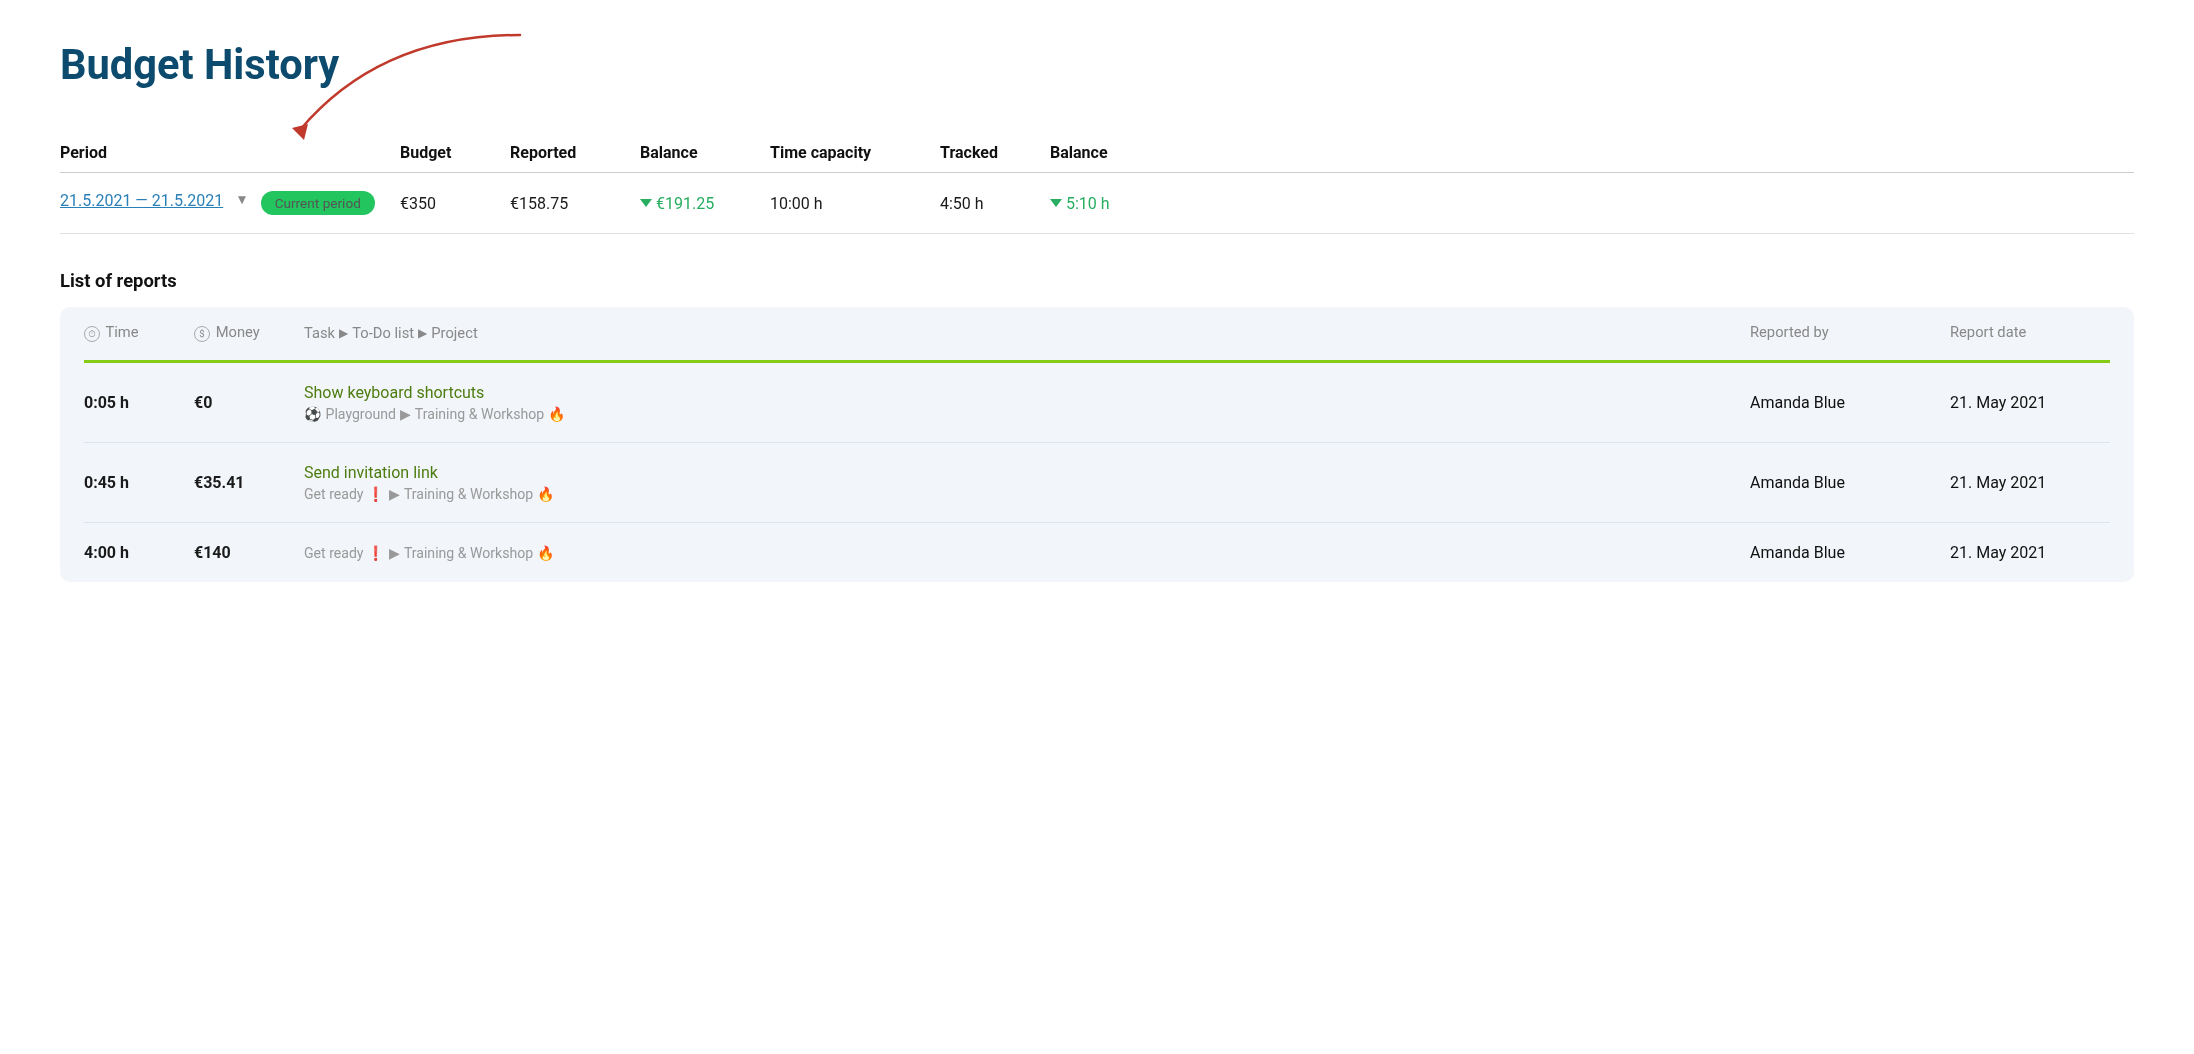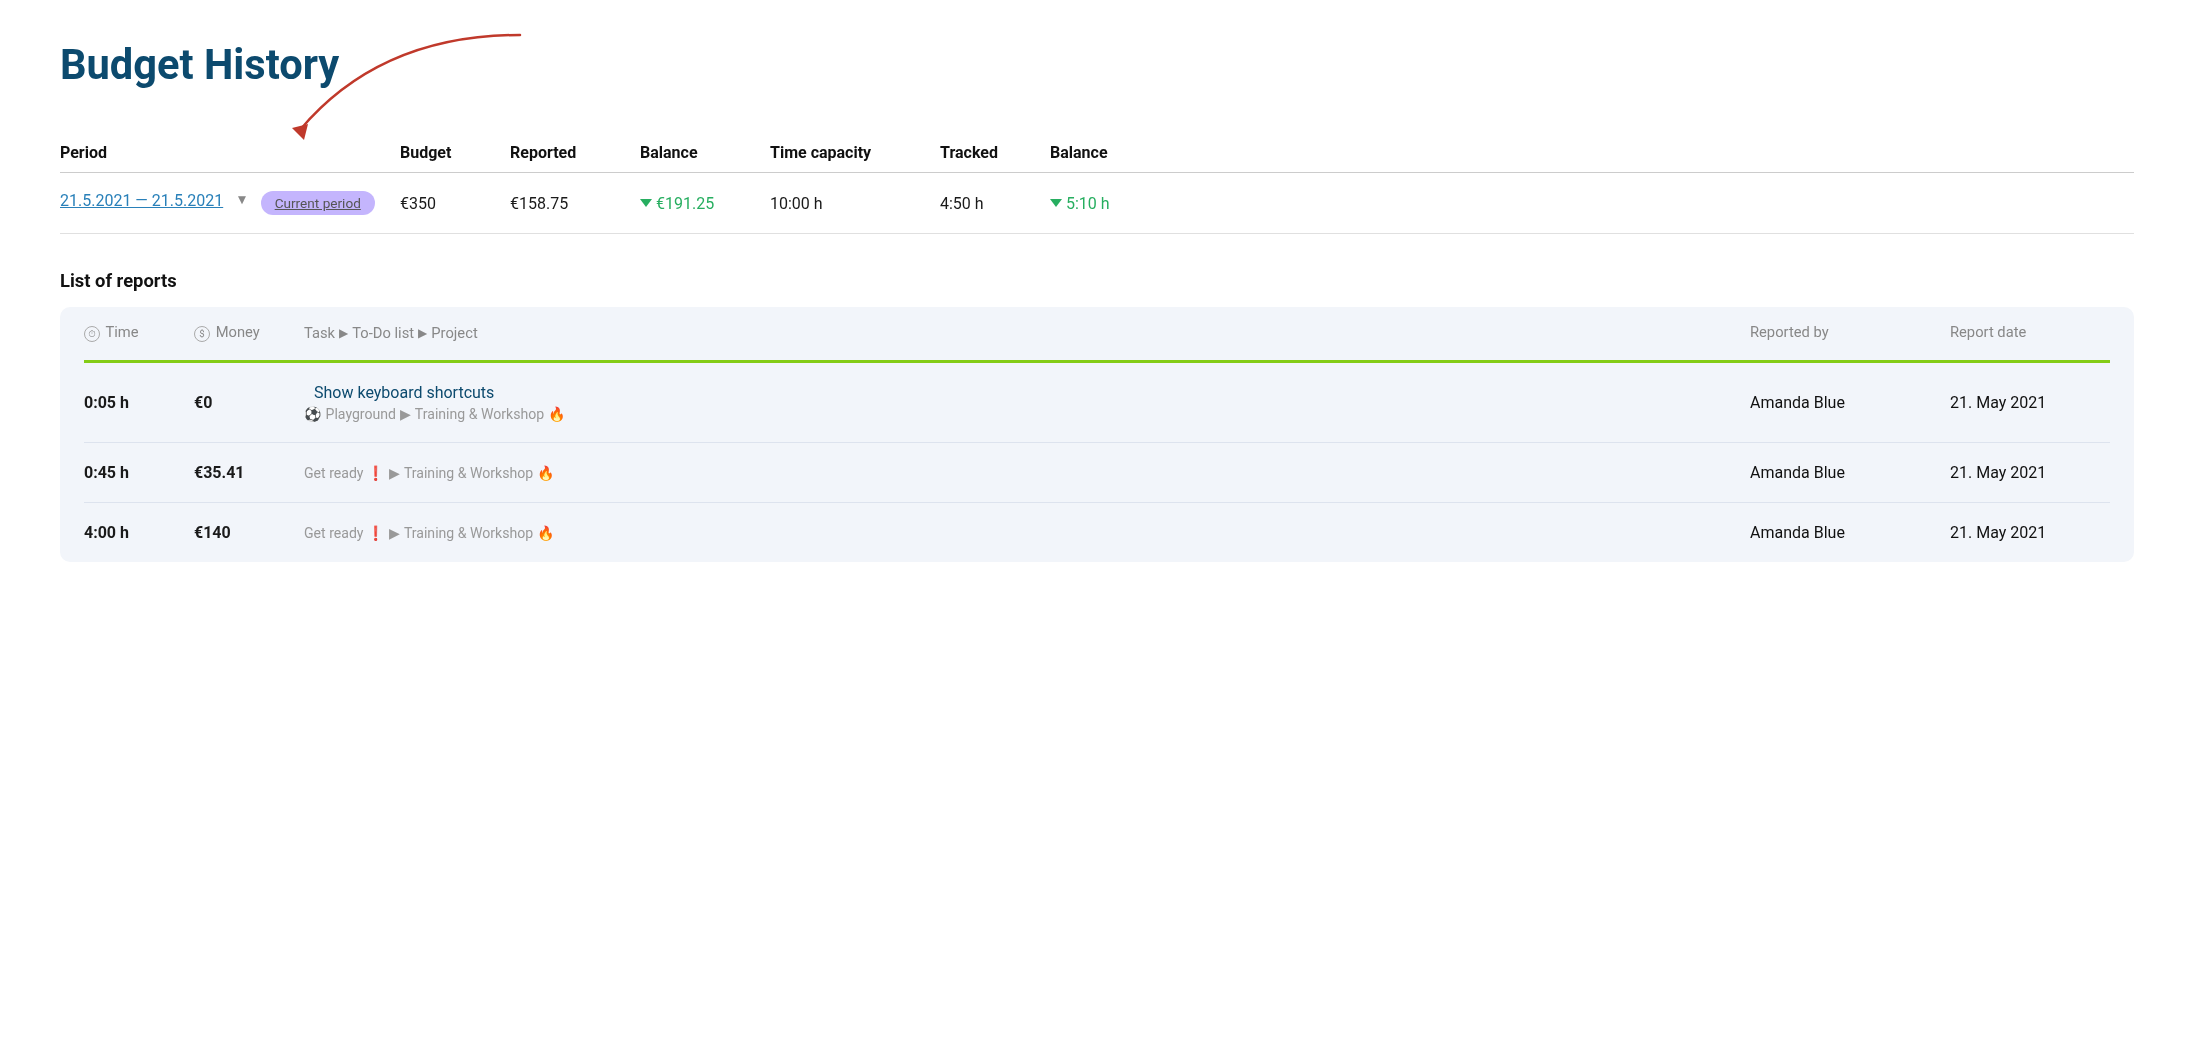--- a/index.html
+++ b/index.html
@@ -55,28 +55,27 @@
       font-size: 1rem;
     }
 
     .period-cell {
       display: flex;
       align-items: flex-start;
       gap: 12px;
     }
 
     .current-period-badge {
-      background: #c4b5fd;
+      background: #22c55e;
       color: #555;
       border-radius: 16px;
       padding: 4px 14px;
       font-size: 0.85rem;
       font-weight: 400;
       white-space: nowrap;
-      text-decoration: underline;
     }
 
     .balance-neg {
       color: #27ae60;
       display: flex;
       align-items: center;
       gap: 4px;
     }
 
     .triangle-down {
@@ -134,22 +133,21 @@
     }
 
     .task-cell {
       display: flex;
       flex-direction: column;
       gap: 4px;
     }
 
     .task-name {
       font-size: 1rem;
-      color: #0c4a6e;
-      margin-left: 10px;
+      color: #4d7c0f;
     }
 
     .task-path {
       font-size: 0.88rem;
       color: #999;
       display: flex;
       align-items: center;
       gap: 4px;
     }
 
@@ -276,20 +274,21 @@
   </div>
 
   <div class="reports-row">
     <div class="time-cell">
       <span>0:45 h</span>
     </div>
     <div class="money-cell">
       <span>€35.41</span>
     </div>
     <div class="task-cell">
+      <span class="task-name">Send invitation link</span>
       <span class="task-path">
         <span>Get ready</span>
         <span>❗</span>
         <span>▶</span>
         <span>Training &amp; Workshop</span>
         <span>🔥</span>
       </span>
     </div>
     <div class="reporter-cell">Amanda Blue</div>
     <div class="date-cell">21. May 2021</div>

